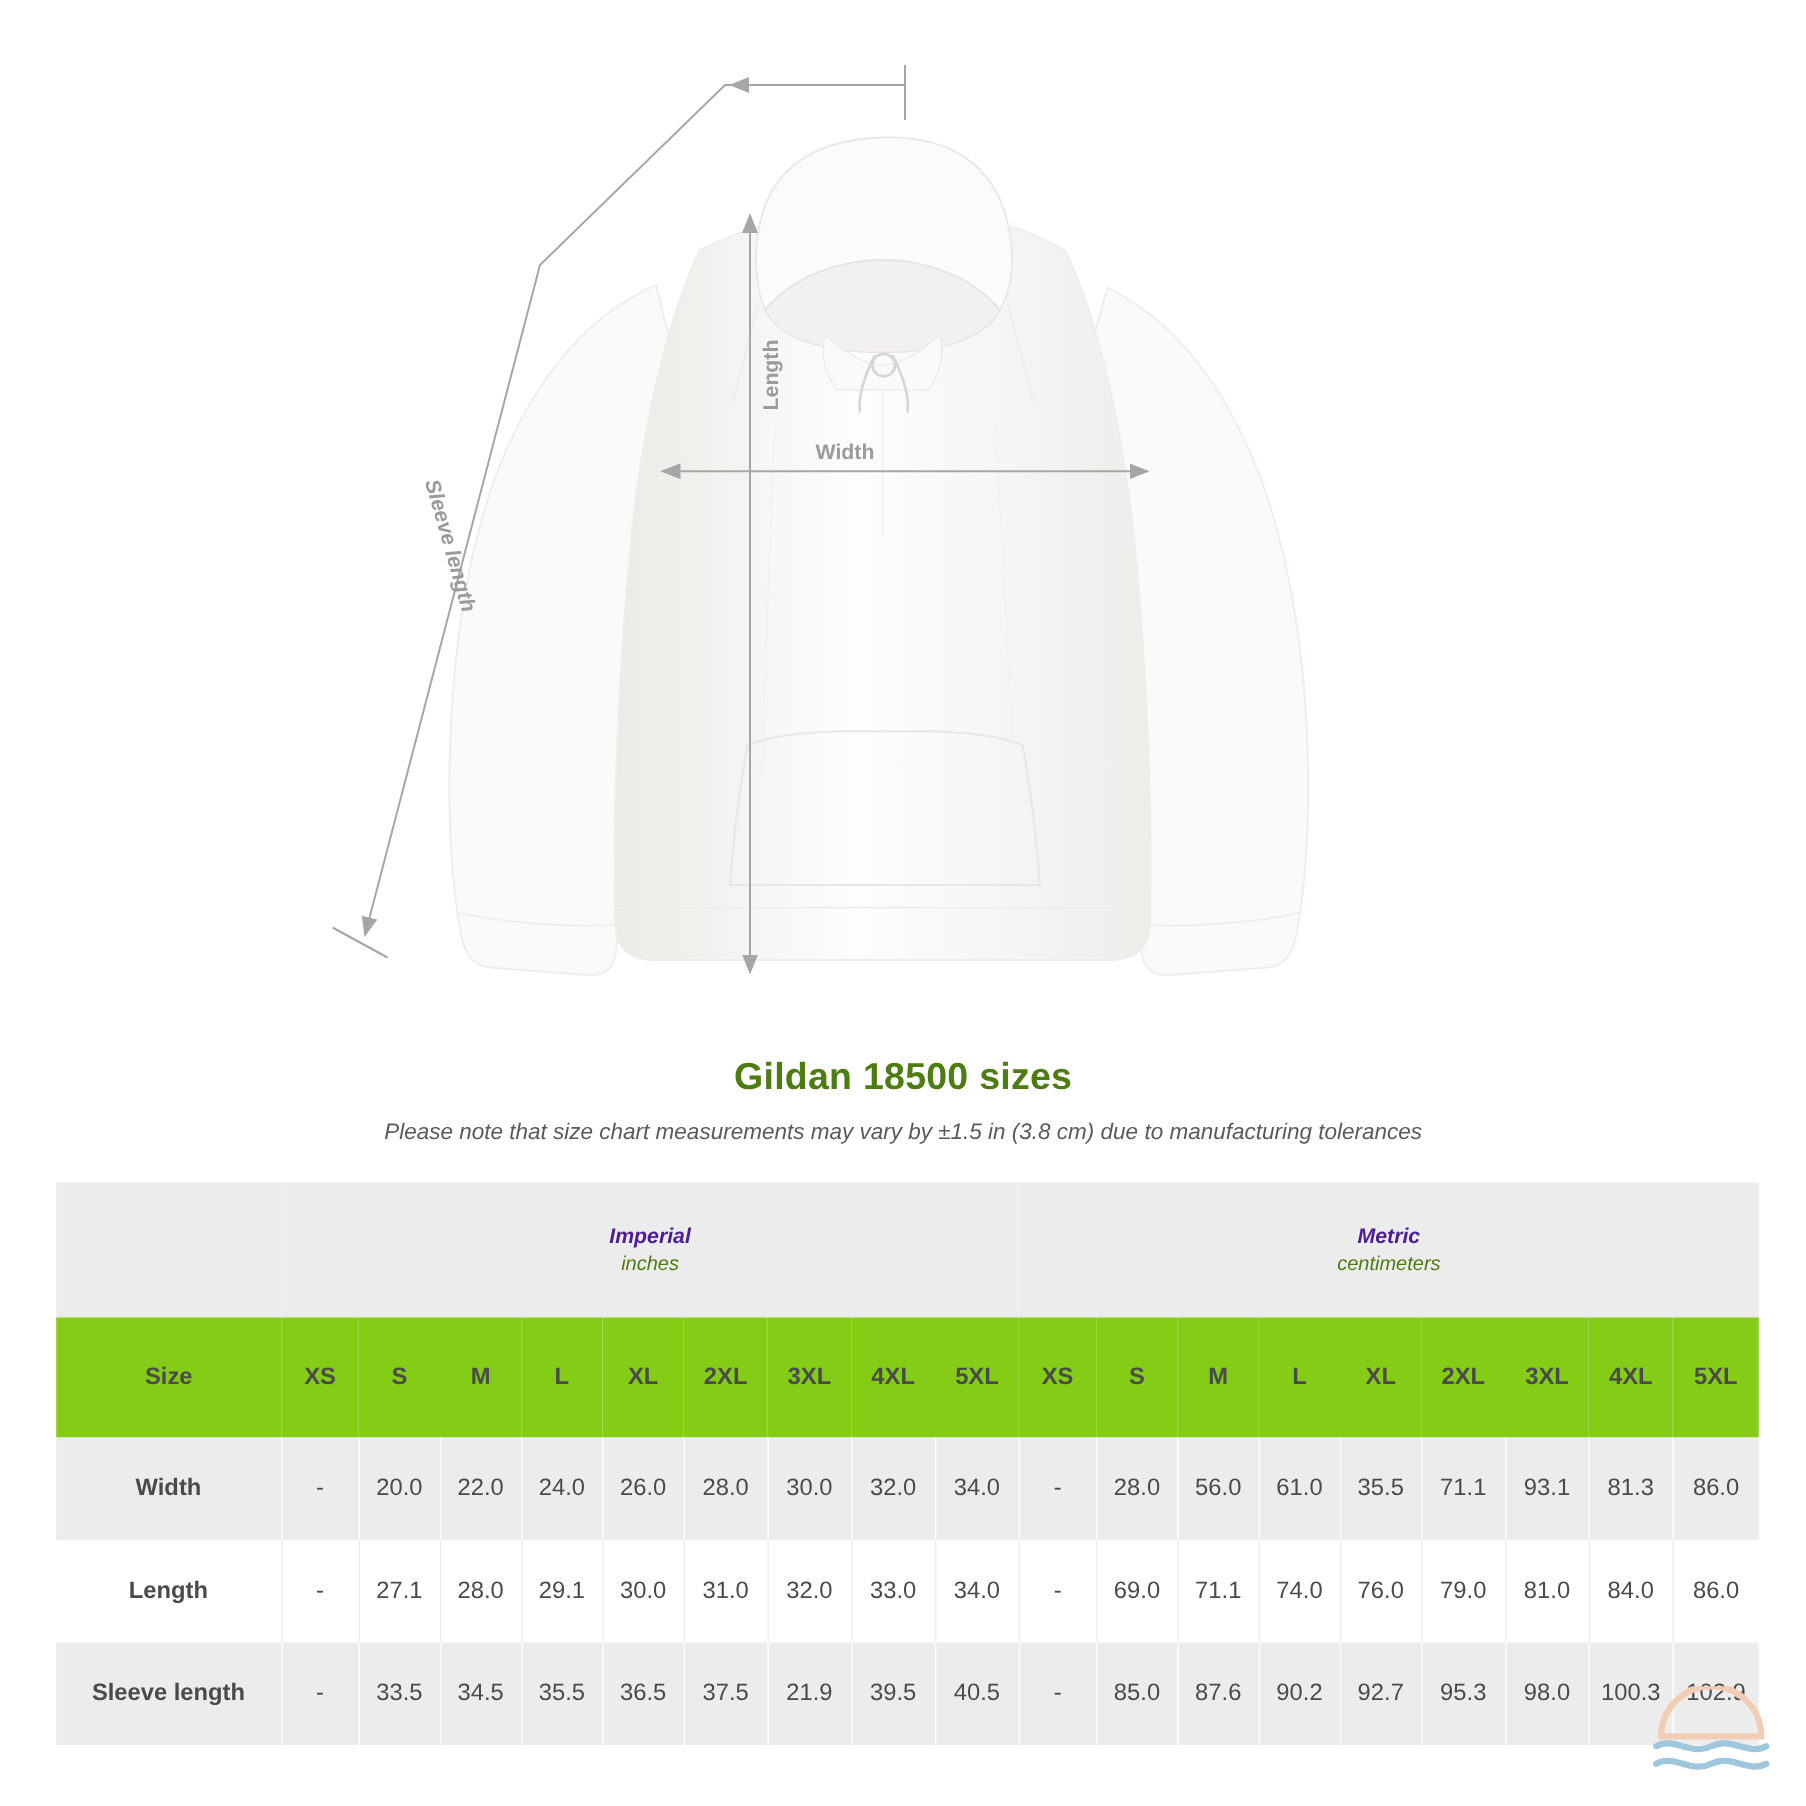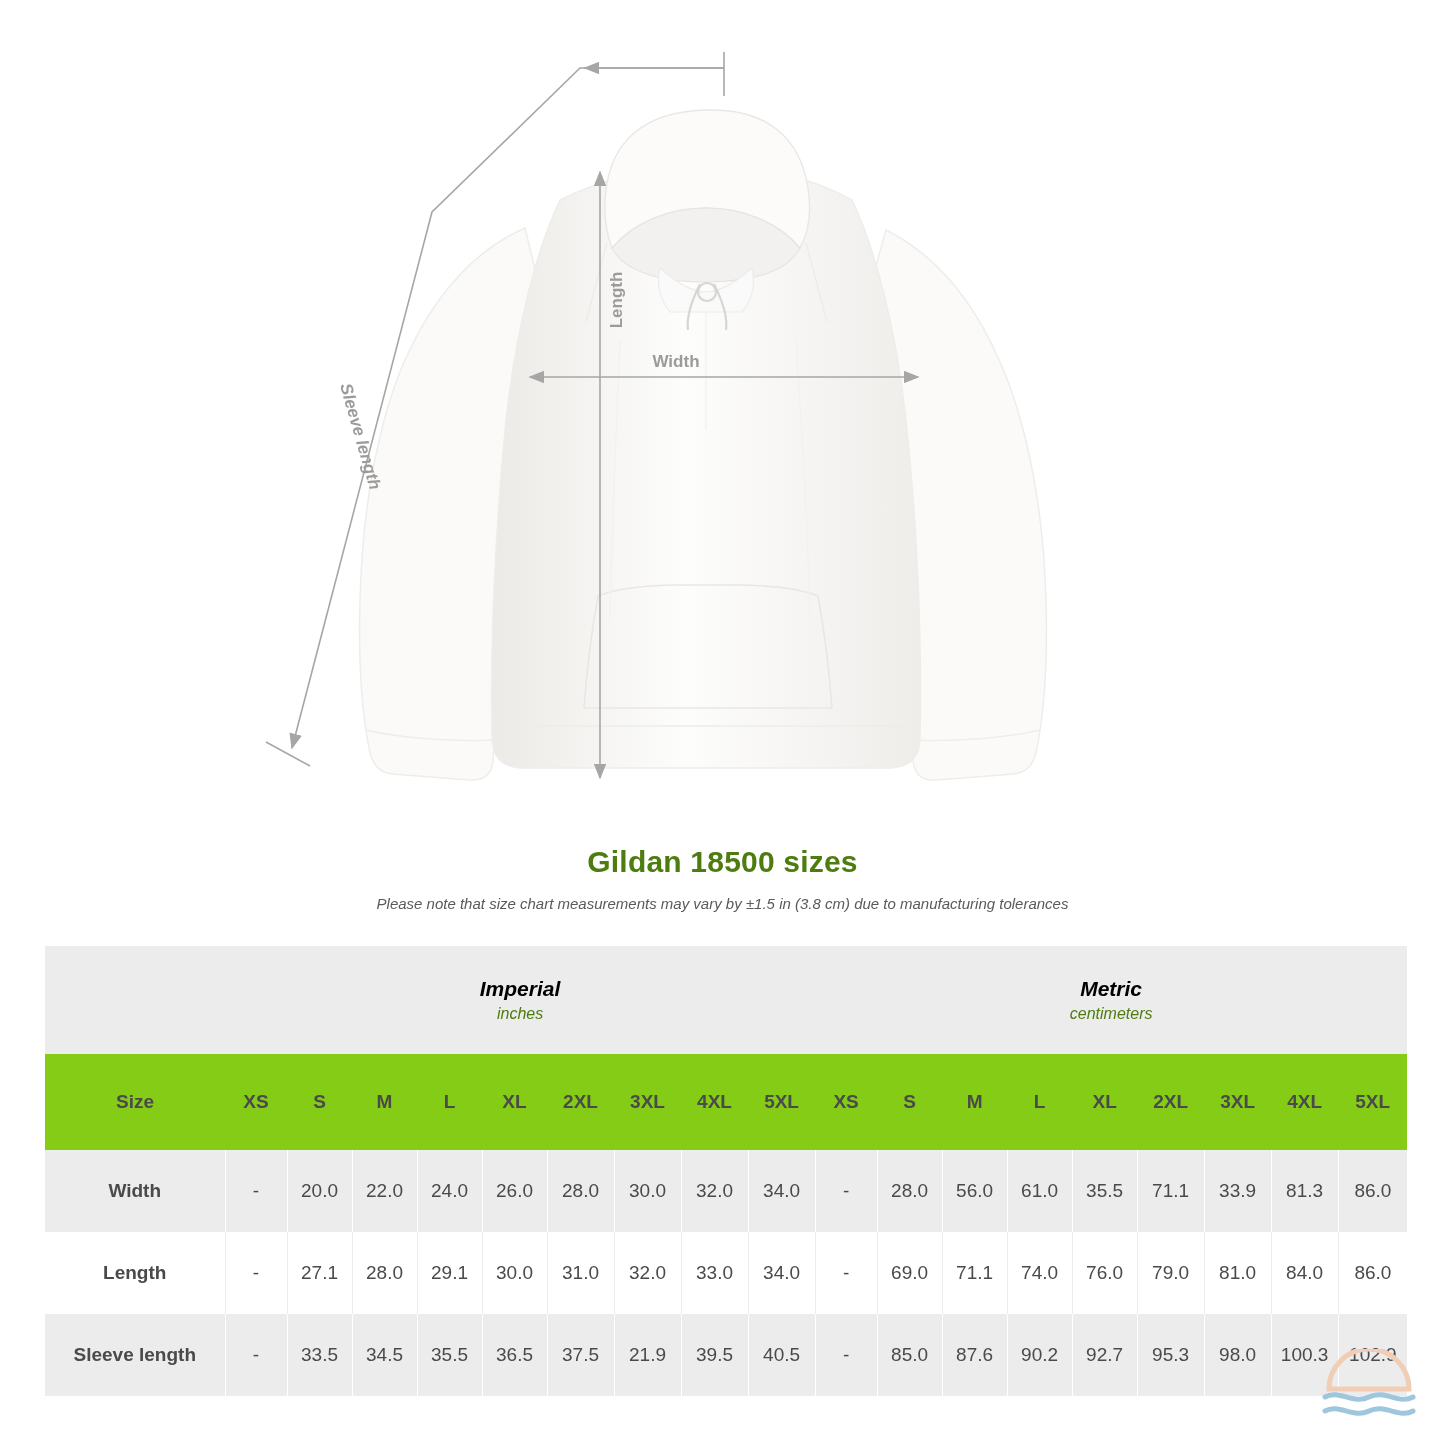--- a/index.html
+++ b/index.html
@@ -33,21 +33,21 @@
   }
   #chart-title {
     font-size: 30px;
     font-weight: bold;
     color: #4d7c0f;
     letter-spacing: 0.2px;
     margin: 0;
   }
   #chart-note {
     margin-top: 16px;
-    font-size: 15px;
+    font-size: 18px;
     font-style: italic;
     color: #5a5a5a;
   }
 
   
   #size-table-wrap {
     position: absolute;
     left: 45px; top: 946px;
     width: 1355px;
   }
@@ -63,24 +63,24 @@
     vertical-align: middle;
     font-weight: normal;
     color: #4a4a4a;
   }
   
   .unit-band td {
     height: 108px;
     background: #ececec;
   }
   .unit-name {
-    font-size: 21px;
+    font-size: 17px;
     font-style: italic;
     font-weight: bold;
-    color: #000000;
+    color: #4c1d95;
     line-height: 1.15;
   }
   .unit-sub {
     font-size: 16px;
     font-style: italic;
     color: #4d7c0f;
     margin-top: 4px;
   }
   
   .head-row td {
@@ -279,21 +279,21 @@
         <td class="sep">28.0</td>
         <td class="sep">30.0</td>
         <td class="sep">32.0</td>
         <td class="sep">34.0</td>
         <td class="sep">-</td>
         <td class="sep">28.0</td>
         <td class="sep">56.0</td>
         <td class="sep">61.0</td>
         <td class="sep">35.5</td>
         <td class="sep">71.1</td>
-        <td class="sep">33.9</td>
+        <td class="sep">93.1</td>
         <td class="sep">81.3</td>
         <td class="sep">86.0</td>
       </tr>
 
       <tr class="data-row plain">
         <td class="rowlabel">Length</td>
         <td class="sep">-</td>
         <td class="sep">27.1</td>
         <td class="sep">28.0</td>
         <td class="sep">29.1</td>

